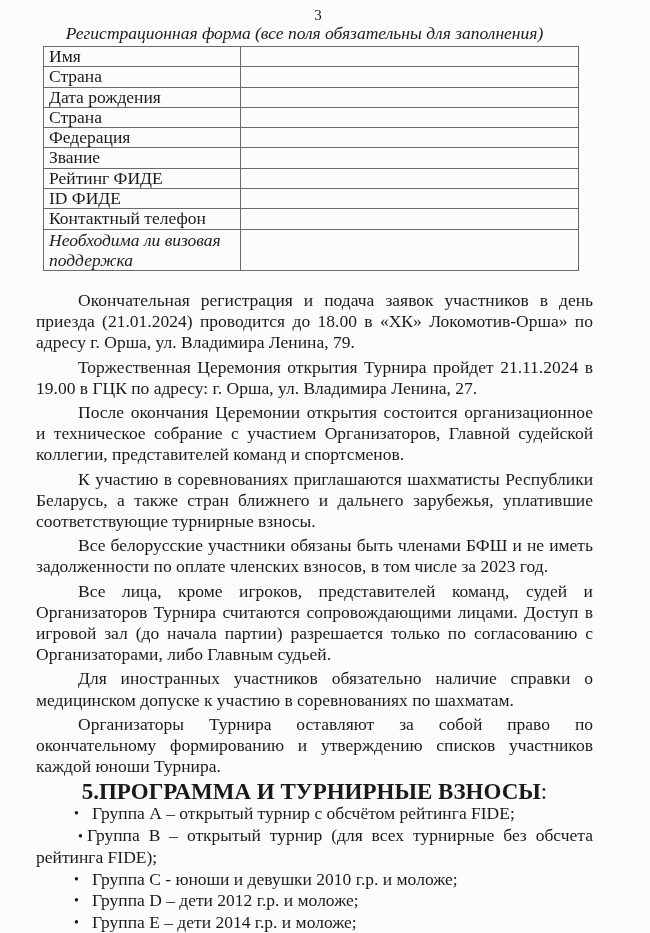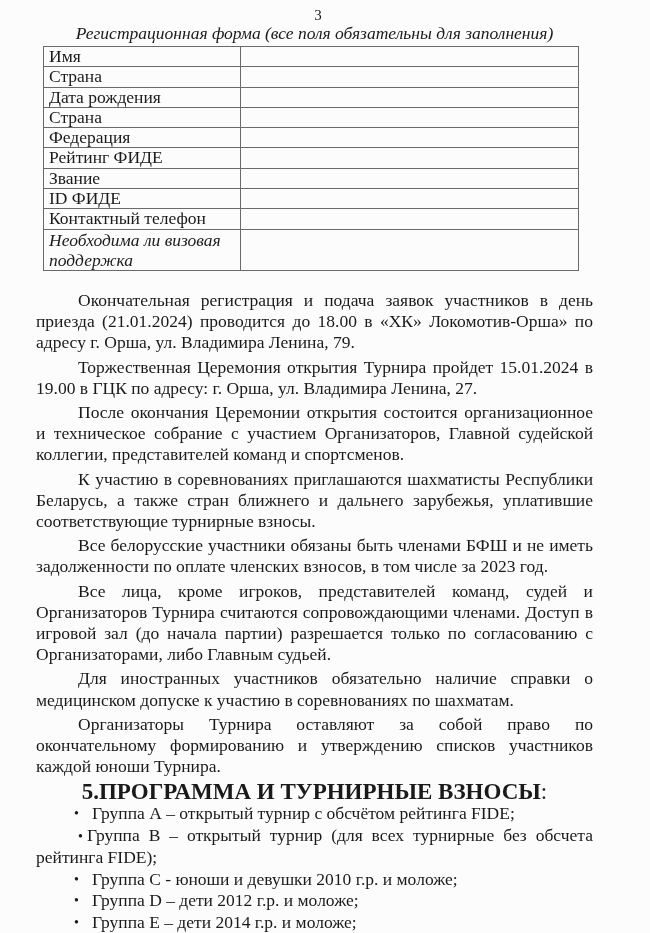--- a/index.html
+++ b/index.html
@@ -27,21 +27,21 @@
       top: 6px;
       left: 0;
       width: 636px;
       text-align: center;
       font-size: 15px;
       line-height: 18px;
     }
     .form-title {
       position: absolute;
       top: 23px;
-      left: 36px;
+      left: 26px;
       width: 557px;
       text-align: center;
       font-style: italic;
       font-size: 17.5px;
       line-height: 21px;
       white-space: nowrap;
     }
     table.reg-form {
       position: absolute;
       top: 46px;
@@ -148,49 +148,49 @@
       </tr>
       <tr>
         <td class="label">Страна</td>
         <td></td>
       </tr>
       <tr>
         <td class="label">Федерация</td>
         <td></td>
       </tr>
       <tr>
+        <td class="label">Звание</td>
+        <td></td>
+      </tr>
+      <tr>
         <td class="label">Рейтинг ФИДЕ</td>
-        <td></td>
-      </tr>
-      <tr>
-        <td class="label">Звание</td>
         <td></td>
       </tr>
       <tr>
         <td class="label">ID ФИДЕ</td>
         <td></td>
       </tr>
       <tr>
         <td class="label">Контактный телефон</td>
         <td></td>
       </tr>
       <tr class="tall">
         <td class="label">Необходима ли визовая поддержка</td>
         <td></td>
       </tr>
     </tbody>
   </table>
 
   <div class="body-text">
     <p>Окончательная регистрация и подача заявок участников в день приезда (21.01.2024) проводится до 18.00 в «ХК» Локомотив-Орша» по адресу г. Орша, ул. Владимира Ленина, 79.</p>
-    <p>Торжественная Церемония открытия Турнира пройдет 15.01.2024 в 19.00 в ГЦК по адресу: г. Орша, ул. Владимира Ленина, 27.</p>
+    <p>Торжественная Церемония открытия Турнира пройдет 21.11.2024 в 19.00 в ГЦК по адресу: г. Орша, ул. Владимира Ленина, 27.</p>
     <p>После окончания Церемонии открытия состоится организационное и техническое собрание с участием Организаторов, Главной судейской коллегии, представителей команд и спортсменов.</p>
     <p>К участию в соревнованиях приглашаются шахматисты Республики Беларусь, а также стран ближнего и дальнего зарубежья, уплатившие соответствующие турнирные взносы.</p>
     <p>Все белорусские участники обязаны быть членами БФШ и не иметь задолженности по оплате членских взносов, в том числе за 2023  год.</p>
-    <p>Все лица, кроме игроков, представителей команд, судей и Организаторов Турнира считаются сопровождающими членами. Доступ в игровой зал (до начала партии) разрешается только по согласованию с Организаторами, либо Главным судьей.</p>
+    <p>Все лица, кроме игроков, представителей команд, судей и Организаторов Турнира считаются сопровождающими лицами. Доступ в игровой зал (до начала партии) разрешается только по согласованию с Организаторами, либо Главным судьей.</p>
     <p>Для иностранных участников обязательно наличие справки о медицинском допуске к участию в соревнованиях по шахматам.</p>
     <p>Организаторы Турнира оставляют за собой право по окончательному формированию и утверждению списков участников каждой юноши Турнира.</p>
 
     <div class="section-heading"><span>5.ПРОГРАММА И ТУРНИРНЫЕ ВЗНОСЫ</span><span class="colon">:</span></div>
 
     <ul class="groups">
       <li><span class="bullet">•</span><span>Группа А – открытый турнир с обсчётом рейтинга FIDE;</span></li>
       <li class="wrap"><span class="bullet">•</span><span>Группа  В –  открытый  турнир  (для  всех  турнирные  без  обсчета рейтинга FIDE);</span></li>
       <li><span class="bullet">•</span><span>Группа С -  юноши и девушки 2010 г.р. и моложе;</span></li>
       <li><span class="bullet">•</span><span>Группа D – дети 2012 г.р. и моложе;</span></li>

